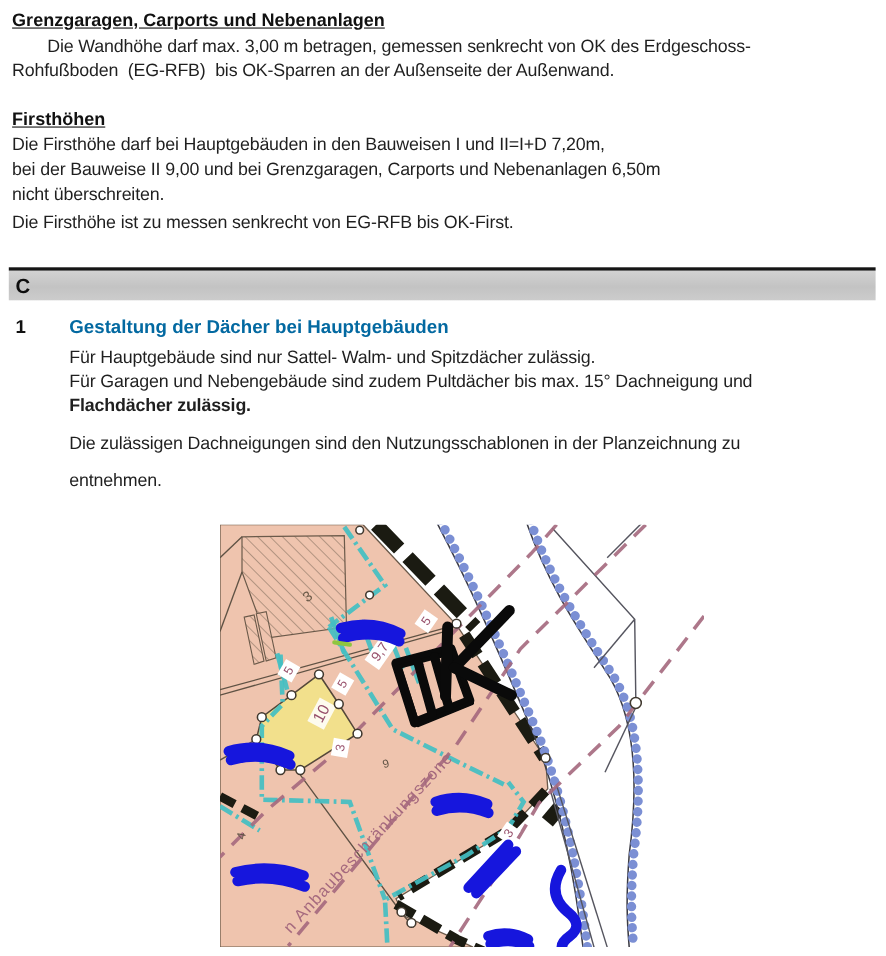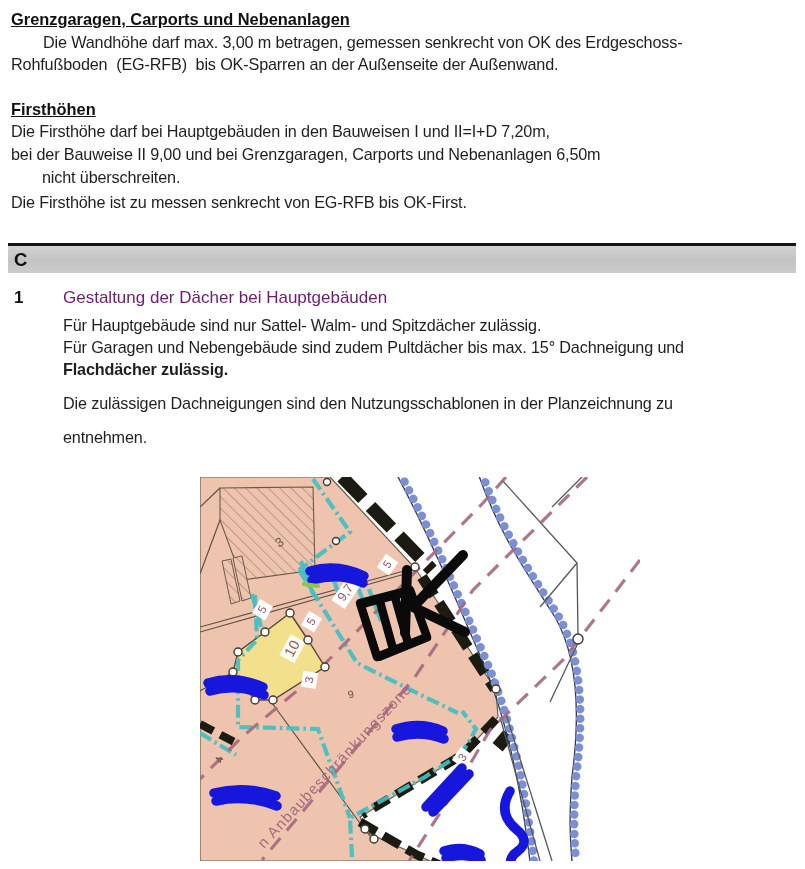--- a/index.html
+++ b/index.html
@@ -8,35 +8,35 @@
     font-family:"Liberation Sans",sans-serif;color:#1b1b1b;overflow:hidden;
   }
   .line{position:absolute;white-space:pre;font-size:16.2px;letter-spacing:-0.15px;color:#1f1f1f;}
   .hline{position:absolute;white-space:pre;font-size:16.4px;font-weight:bold;text-decoration:underline;color:#111;}
   .secbar{position:absolute;left:8px;top:243px;width:788px;height:27px;
     background:linear-gradient(180deg,#d2d2d2 0%,#c3c3c3 55%,#cccccc 100%);
     border-top:3px solid #151515;}
   .secletter{position:absolute;left:6px;top:3px;font-size:18.5px;font-weight:bold;color:#0d0d0d;}
   .sectitle{position:absolute;left:55px;top:3px;font-size:18.5px;font-weight:bold;color:#0d0d0d;letter-spacing:0.1px;}
   .subnum{position:absolute;left:14px;top:288px;font-size:17px;font-weight:bold;color:#111;}
-  .subtitle{position:absolute;left:63px;top:288px;font-size:17px;font-weight:normal;color:#701a75;}
+  .subtitle{position:absolute;left:63px;top:288px;font-size:17px;font-weight:bold;color:#0369a1;}
   .mapwrap{position:absolute;left:200px;top:477px;width:440px;height:384px;}
   svg text{font-family:"Liberation Sans",sans-serif;}
 </style>
 </head>
 <body>
 
 <div class="hline" style="left:11px;top:10px;">Grenzgaragen, Carports und Nebenanlagen</div>
 <div class="line" style="left:11px;top:33px;margin-left:32px;">Die Wandhöhe darf max. 3,00 m betragen, gemessen senkrecht von OK des Erdgeschoss-</div>
 <div class="line" style="left:11px;top:55px;">Rohfußboden  (EG-RFB)  bis OK-Sparren an der Außenseite der Außenwand.</div>
 
 <div class="hline" style="left:11px;top:100px;text-align:right;">Firsthöhen</div>
 <div class="line" style="left:11px;top:122px;">Die Firsthöhe darf bei Hauptgebäuden in den Bauweisen I und II=I+D 7,20m,</div>
 <div class="line" style="left:11px;top:145px;">bei der Bauweise II 9,00 und bei Grenzgaragen, Carports und Nebenanlagen 6,50m</div>
-<div class="line" style="left:11px;top:168px;margin-left:31px;">nicht überschreiten.</div>
+<div class="line" style="left:11px;top:168px;">nicht überschreiten.</div>
 <div class="line" style="left:11px;top:193px;">Die Firsthöhe ist zu messen senkrecht von EG-RFB bis OK-First.</div>
 
 <div class="secbar">
   <span class="secletter">C</span>
 </div>
 
 <div class="subnum">1</div>
 <div class="subtitle">Gestaltung der Dächer bei Hauptgebäuden</div>
 
 <div class="line" style="left:63px;top:316px;">Für Hauptgebäude sind nur Sattel- Walm- und Spitzdächer zulässig.</div>

